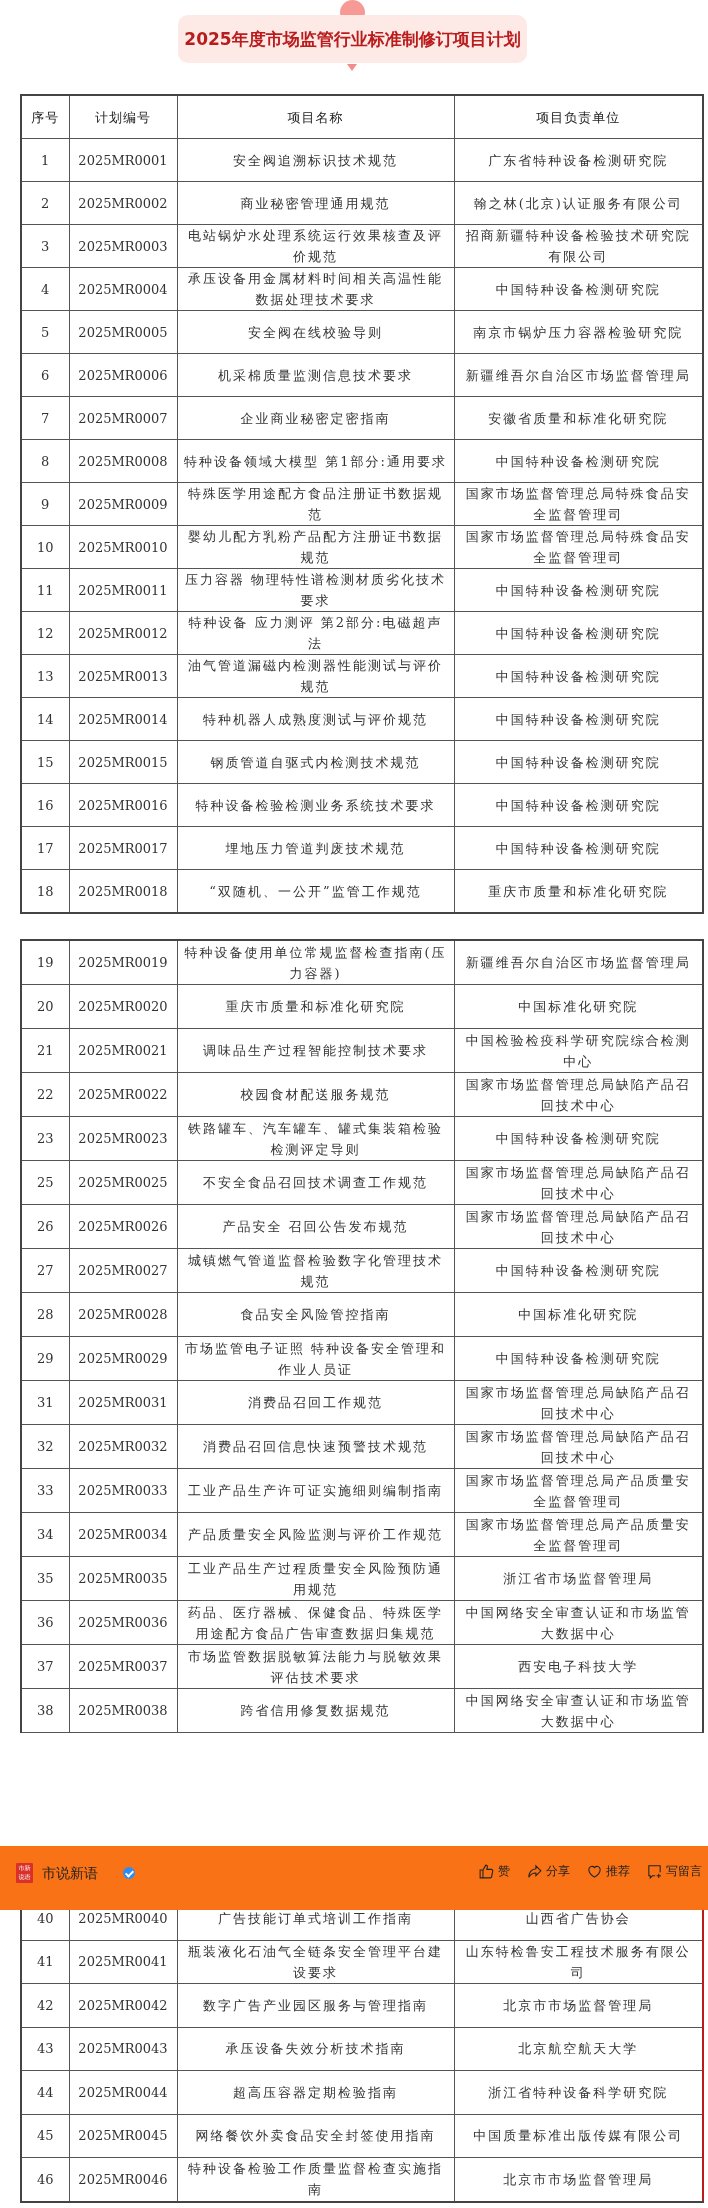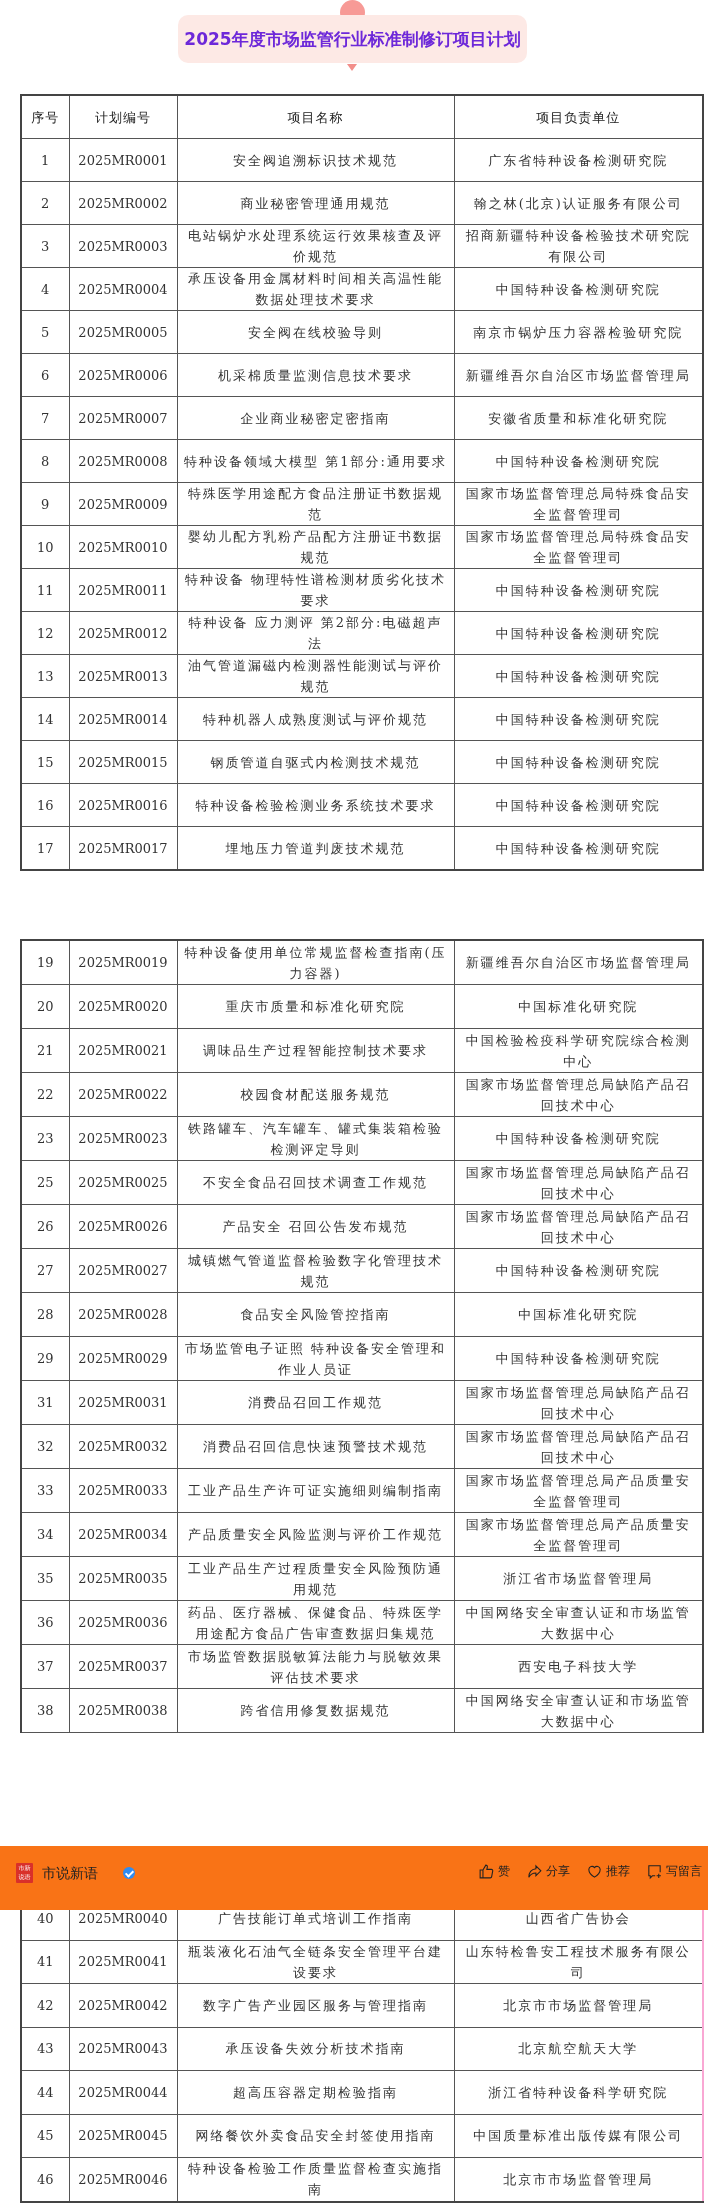--- a/index.html
+++ b/index.html
@@ -3,34 +3,34 @@
 <meta charset="utf-8">
 <style>
   html, body { margin: 0; padding: 0; background: #ffffff; }
   body { width: 708px; height: 2208px; position: relative; overflow: hidden;
          font-family: "DejaVu Serif", "Liberation Serif", serif; color: #222; }
   .banner { position: absolute; left: 178px; top: 15px; width: 349px; height: 48px;
             background: #fde9e5; border-radius: 10px; display: flex; align-items: center; justify-content: center; }
   .banner-dot { position: absolute; left: 340px; top: 0px; width: 25px; height: 25px; border-radius: 50%; background: #f79a96; }
   .banner-arrow { position: absolute; left: 347px; top: 64px; width: 0; height: 0;
                   border-left: 5px solid transparent; border-right: 5px solid transparent; border-top: 7px solid #f28e8a; }
-  .banner-title { font-family: "DejaVu Sans", "Liberation Sans", sans-serif; font-weight: bold; font-size: 17px; color: #6d28d9; letter-spacing: 0px; }
+  .banner-title { font-family: "DejaVu Sans", "Liberation Sans", sans-serif; font-weight: bold; font-size: 17px; color: #b91c1c; letter-spacing: 0px; }
 
   .tbl { position: absolute; left: 20px; width: 682px; border-collapse: collapse; table-layout: fixed; background: #fff; }
   .tbl td, .tbl th { border: 1px solid #555; text-align: center; vertical-align: middle; padding: 0 6px;
                      font-size: 13px; line-height: 21px; font-weight: normal; letter-spacing: 2px; color: #333; overflow: hidden; }
   .tbl th { font-family: "DejaVu Sans", "Liberation Sans", sans-serif; font-size: 13px; letter-spacing: 1px; color: #222; height: 42px; }
   .tbl td.num { letter-spacing: 0; font-size: 13px; }
   .tbl td.code { letter-spacing: 0; font-size: 13px; }
   .c1 { width: 48px; } .c2 { width: 108px; } .c3 { width: 277px; } .c4 { width: 249px; }
   #t1 { top: 94px; border: 2px solid #444; }
   #t1 tr.r td { height: 42px; }
   #t2 { top: 941px; border: 2px solid #444; border-bottom: none; }
   #t2 tr.r td { height: 43px; }
-  #t3 { top: 1898px; border-left: 2px solid #444; border-right: 2px solid #f9a8d4; border-bottom: 2px solid #444; }
+  #t3 { top: 1898px; border-left: 2px solid #444; border-right: 2px solid #b91c1c; border-bottom: 2px solid #444; }
   #t3 tr.r td { height: 42.5px; }
   .sec2-clip { position: absolute; left: 0; top: 939px; width: 708px; height: 905px; overflow: hidden; }
   .sec2-clip #t2 { top: 0; }
   .sec3-clip { position: absolute; left: 0; top: 1910px; width: 708px; height: 298px; overflow: hidden; }
   .sec3-clip #t3 { top: -14px; }
 
   .footer-bar { position: absolute; left: 0; top: 1846px; width: 708px; height: 64px; background: #f97316; }
   .acct-logo { position: absolute; left: 16px; top: 17px; width: 17px; height: 20px; background: #d9302a; border-radius: 1px;
                color: #fff; font-size: 6px; line-height: 9px; text-align: center; font-family: "DejaVu Serif", serif; overflow: hidden; }
   .acct-name { position: absolute; left: 42px; top: 17px; font-family: "DejaVu Sans", "Liberation Sans", sans-serif; font-size: 14px; color: #222; line-height: 20px; }
@@ -122,21 +122,21 @@
       </tr>
       <tr class="r">
         <td class="num">10</td>
         <td class="code">2025MR0010</td>
         <td class="name">婴幼儿配方乳粉产品配方注册证书数据规范</td>
         <td class="unit">国家市场监督管理总局特殊食品安全监督管理司</td>
       </tr>
       <tr class="r">
         <td class="num">11</td>
         <td class="code">2025MR0011</td>
-        <td class="name">特种设备 物理特性谱检测材质劣化技术要求</td>
+        <td class="name">压力容器 物理特性谱检测材质劣化技术要求</td>
         <td class="unit">中国特种设备检测研究院</td>
       </tr>
       <tr class="r">
         <td class="num">12</td>
         <td class="code">2025MR0012</td>
         <td class="name">特种设备 应力测评 第2部分:电磁超声法</td>
         <td class="unit">中国特种设备检测研究院</td>
       </tr>
       <tr class="r">
         <td class="num">13</td>
@@ -160,20 +160,26 @@
         <td class="num">16</td>
         <td class="code">2025MR0016</td>
         <td class="name">特种设备检验检测业务系统技术要求</td>
         <td class="unit">中国特种设备检测研究院</td>
       </tr>
       <tr class="r">
         <td class="num">17</td>
         <td class="code">2025MR0017</td>
         <td class="name">埋地压力管道判废技术规范</td>
         <td class="unit">中国特种设备检测研究院</td>
+      </tr>
+      <tr class="r">
+        <td class="num">18</td>
+        <td class="code">2025MR0018</td>
+        <td class="name">“双随机、一公开”监管工作规范</td>
+        <td class="unit">重庆市质量和标准化研究院</td>
       </tr>
     </tbody>
 </table>
 
 <div class="sec2-clip">
   <table class="tbl" id="t2">
     <colgroup>
         <col class="c1">
         <col class="c2">
         <col class="c3">

